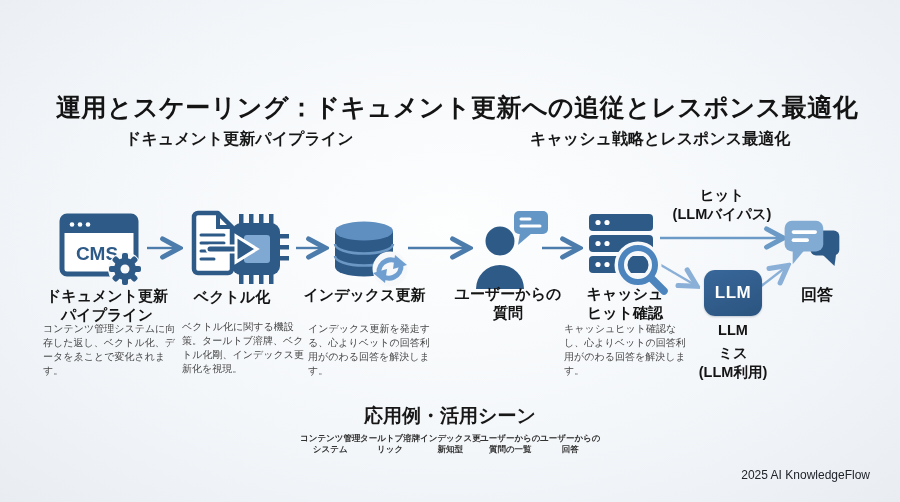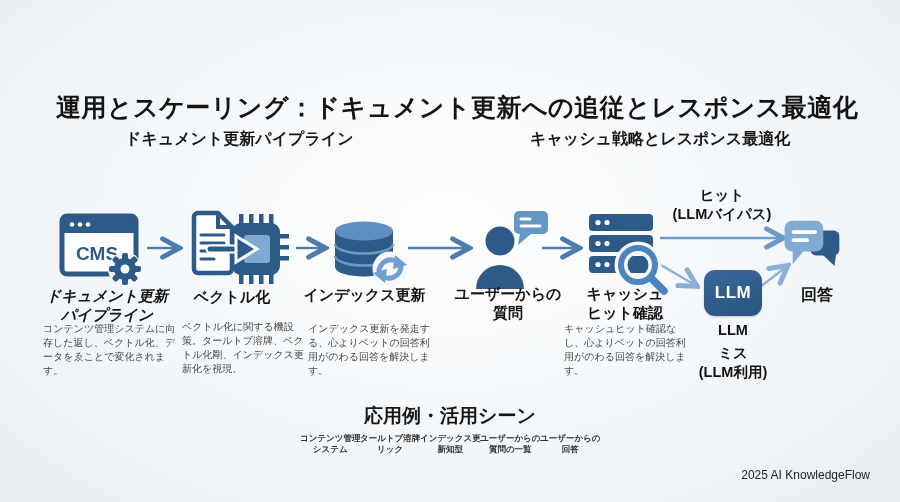--- a/index.html
+++ b/index.html
@@ -166,21 +166,21 @@
     <g>
       <rect x="2" y="2" width="48" height="38" rx="9" fill="#82abd4"></rect>
       <polygon points="12,38 27,38 12,56" fill="#82abd4"></polygon>
       <path d="M13,16 h27" stroke="#fff" stroke-width="4.5" stroke-linecap="round"></path>
       <path d="M13,26 h17" stroke="#fff" stroke-width="4.5" stroke-linecap="round"></path>
     </g>
   </svg>
 
   <div class="abs llm-box" style="left:704px;top:270px;">LLM</div>
 
-  <div class="abs lbl" style="left:32px;top:286px;width:150px;font-style:italic;">
+  <div class="abs lbl" style="left:32px;top:286px;width:150px;">
     <div>ドキュメント更新</div>
       <div>パイプライン</div>
   </div>
   <div class="abs lbl" style="left:167px;top:287px;width:130px;">
     <div>ベクトル化</div>
   </div>
   <div class="abs lbl" style="left:297px;top:285px;width:135px;">
     <div>インデックス更新</div>
   </div>
   <div class="abs lbl" style="left:443px;top:284px;width:130px;">

